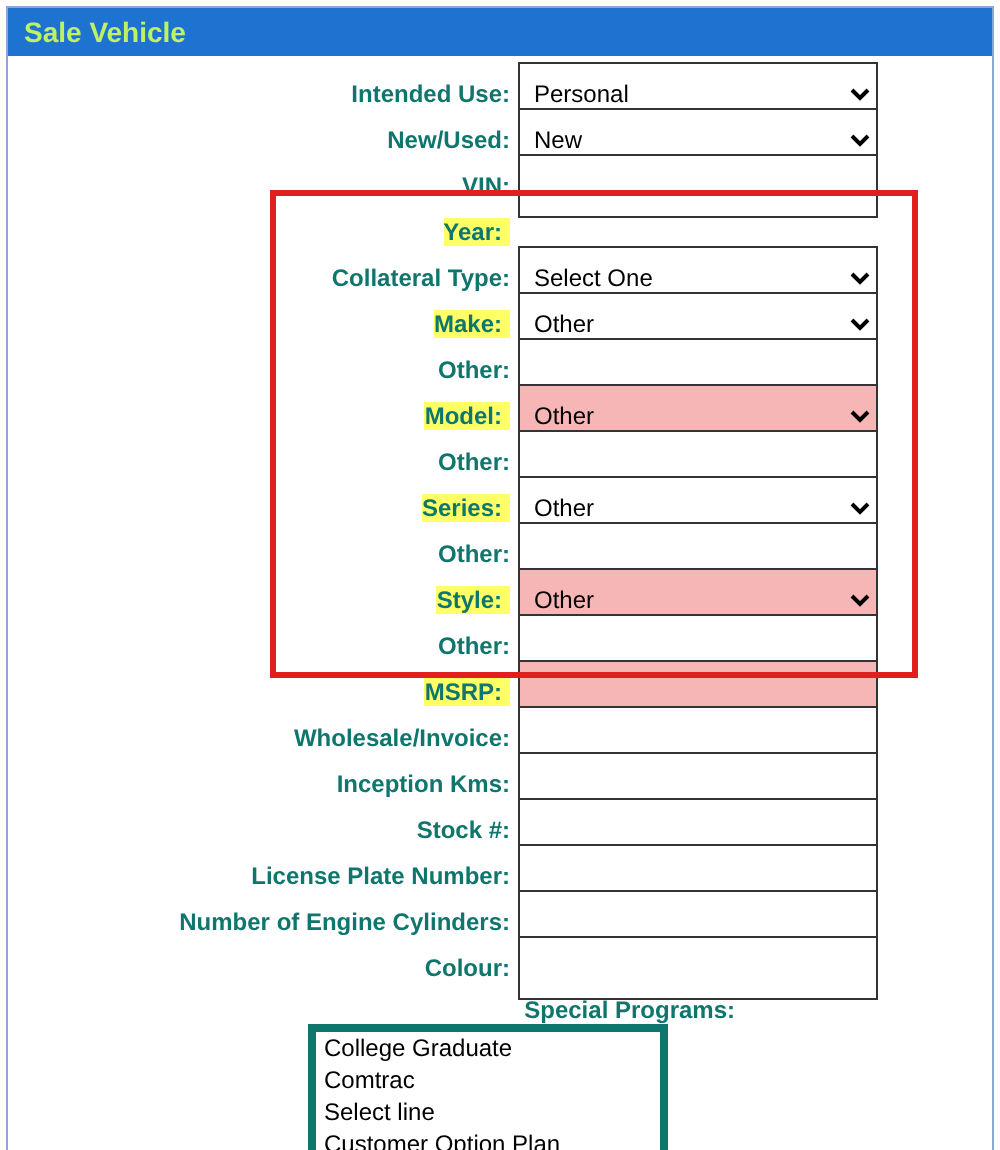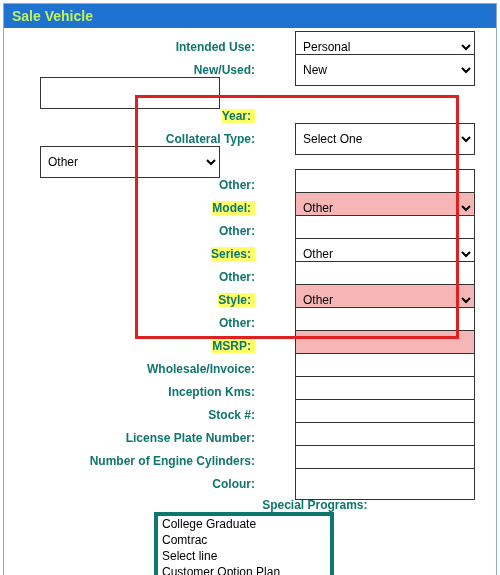--- a/index.html
+++ b/index.html
@@ -62,21 +62,20 @@
     width: 180px;
   }
   .control select, .control input[type=text] {
     width: 100%;
     height: 32px;
     font-family: inherit;
     font-size: 12px;
     border: 1px solid #333;
     background: #fff;
     padding: 1px 3px;
-    margin-left: 36px;
   }
   .control select.pink, .control input.pink {
     background: #f7b6b6;
   }
   .listbox {
     width: 180px;
     height: 76px;
     border: 4px solid #0f766e;
     overflow-y: scroll;
     background: #fff;
@@ -102,33 +101,35 @@
       <div class="label">Intended Use:</div>
       <div class="control"><select><option>Personal</option></select></div>
     </div>
 
     <div class="row">
       <div class="label">New/Used:</div>
       <div class="control"><select><option>New</option></select></div>
     </div>
 
     <div class="row">
+      <div class="label">VIN:</div>
       <div class="control"><input type="text" value="" style=""></div>
     </div>
 
     <div class="row">
       <div class="label-wrap"><span class="label hl">Year:</span></div>
     </div>
 
     <div class="row">
       <div class="label">Collateral Type:</div>
       <div class="control"><select><option>Select One</option></select></div>
     </div>
 
     <div class="row">
+      <div class="label-wrap"><span class="label hl">Make:</span></div>
       <div class="control"><select><option>Other</option></select></div>
     </div>
 
     <div class="row">
       <div class="label">Other:</div>
       <div class="control"><input type="text" value="" style=""></div>
     </div>
 
     <div class="row">
       <div class="label-wrap"><span class="label hl">Model:</span></div>

